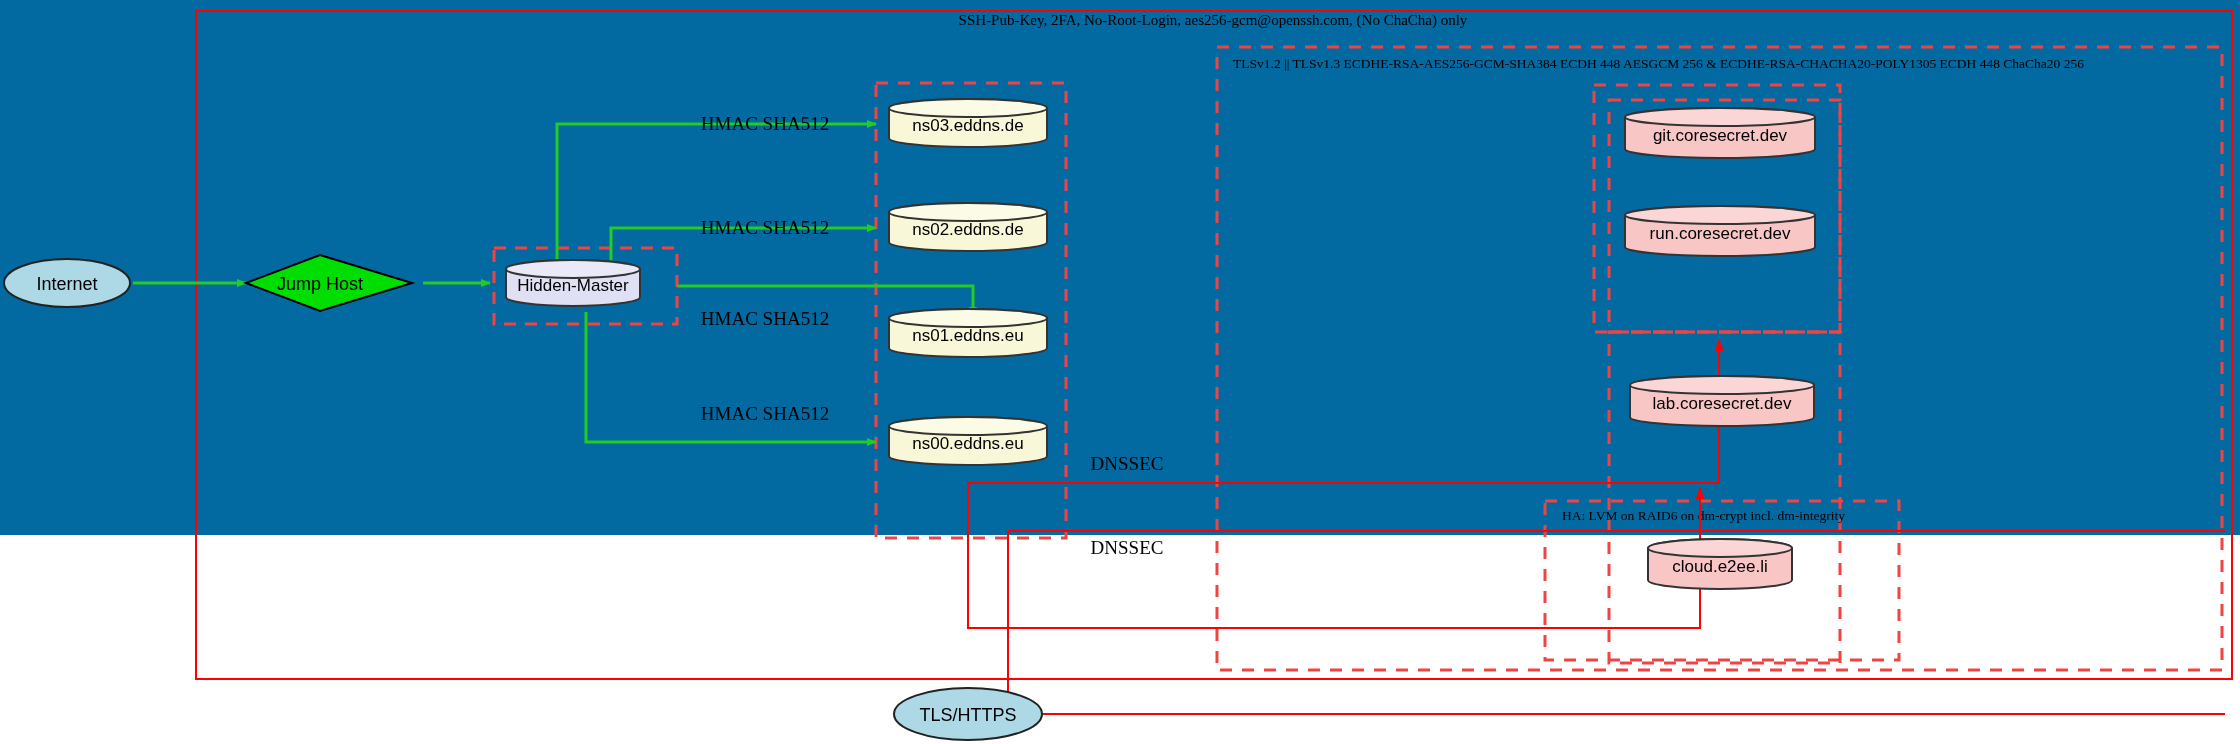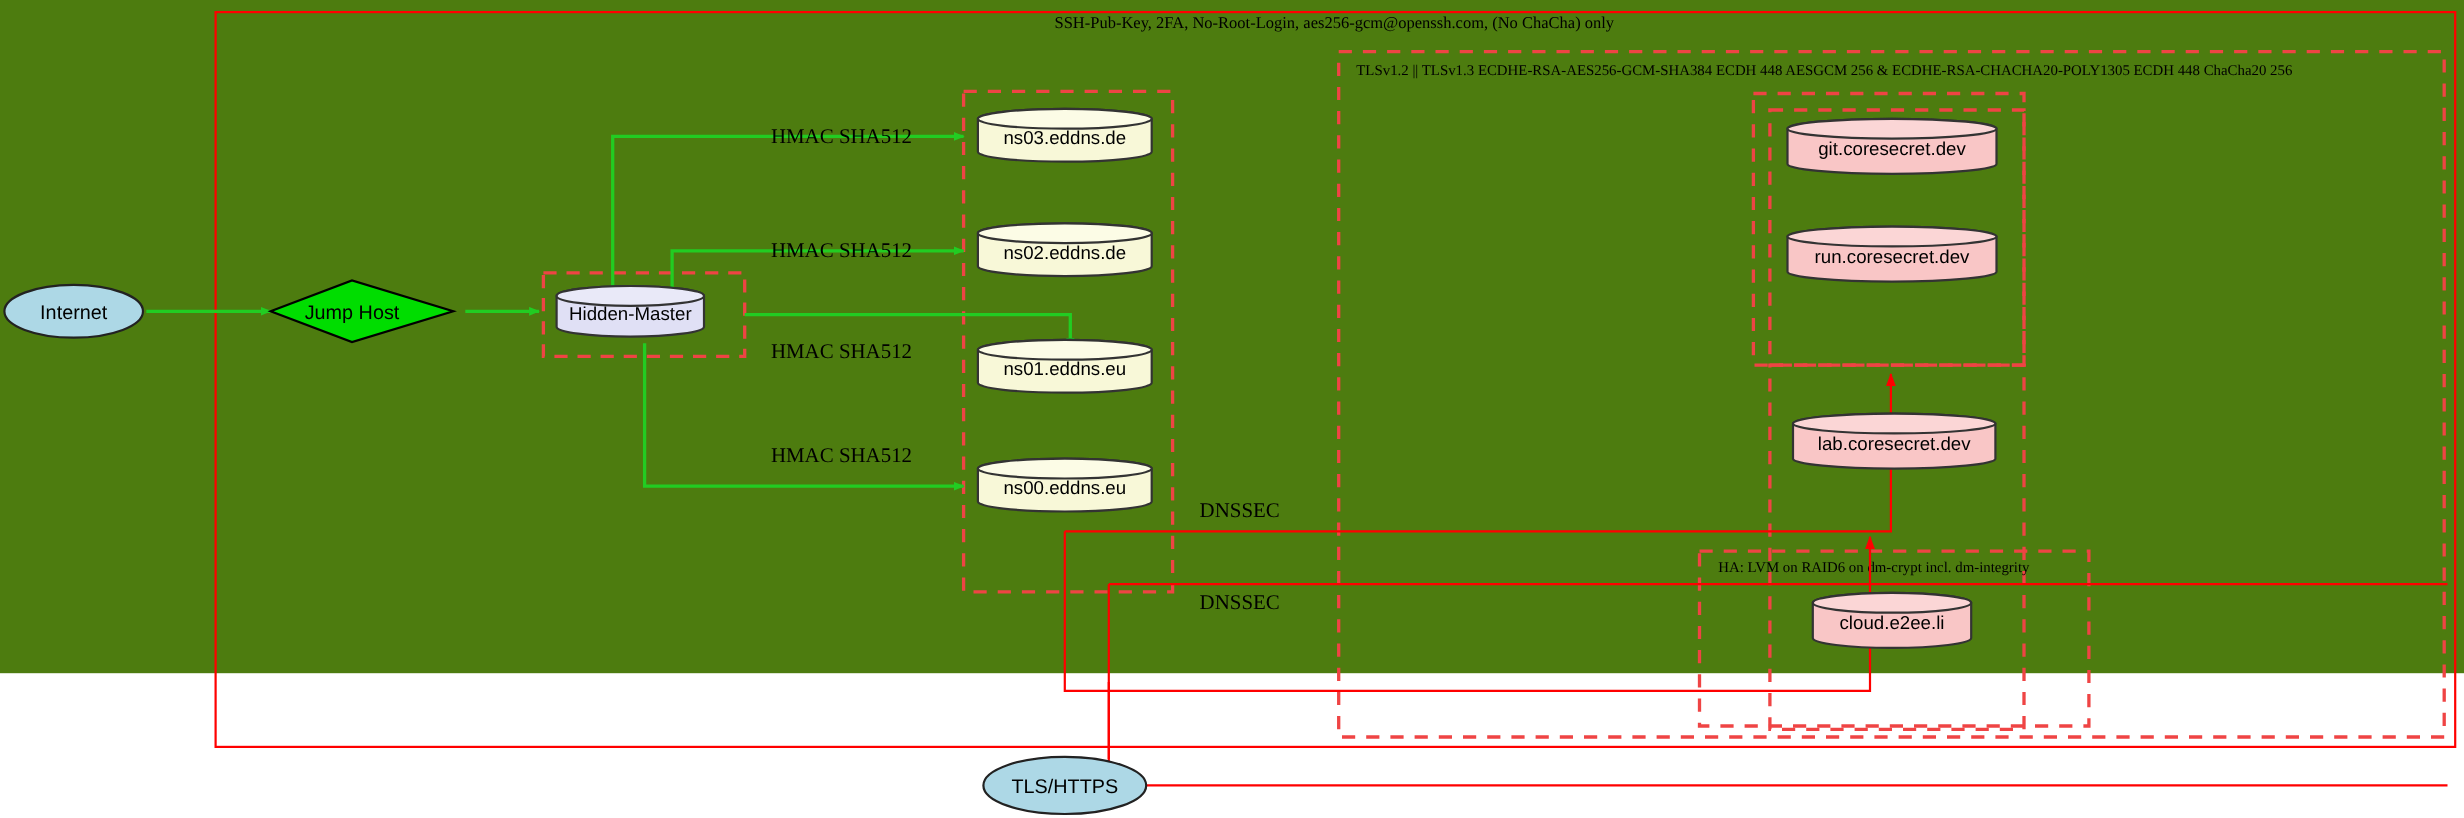--- a/index.html
+++ b/index.html
@@ -1,18 +1,18 @@
 <!DOCTYPE html>
 <html><head>
 <meta charset="utf-8">
 <style>
   html,body{margin:0;padding:0;background:#ffffff;}
   body{width:2240px;height:744px;overflow:hidden;
        font-family:"Liberation Sans",sans-serif;}
-  #stage{position:relative;width:2240px;height:612px;background:#4d7c0f;}
+  #stage{position:relative;width:2240px;height:535px;background:#0369a1;}
   svg{display:block;}
   .serif{font-family:"Liberation Serif",serif;}
   .sans{font-family:"Liberation Sans",sans-serif;}
 </style>
 </head>
 <body>
 
 <div id="stage">
 <svg width="2240" height="744" viewBox="0 0 2240 744" xmlns="http://www.w3.org/2000/svg">
 

